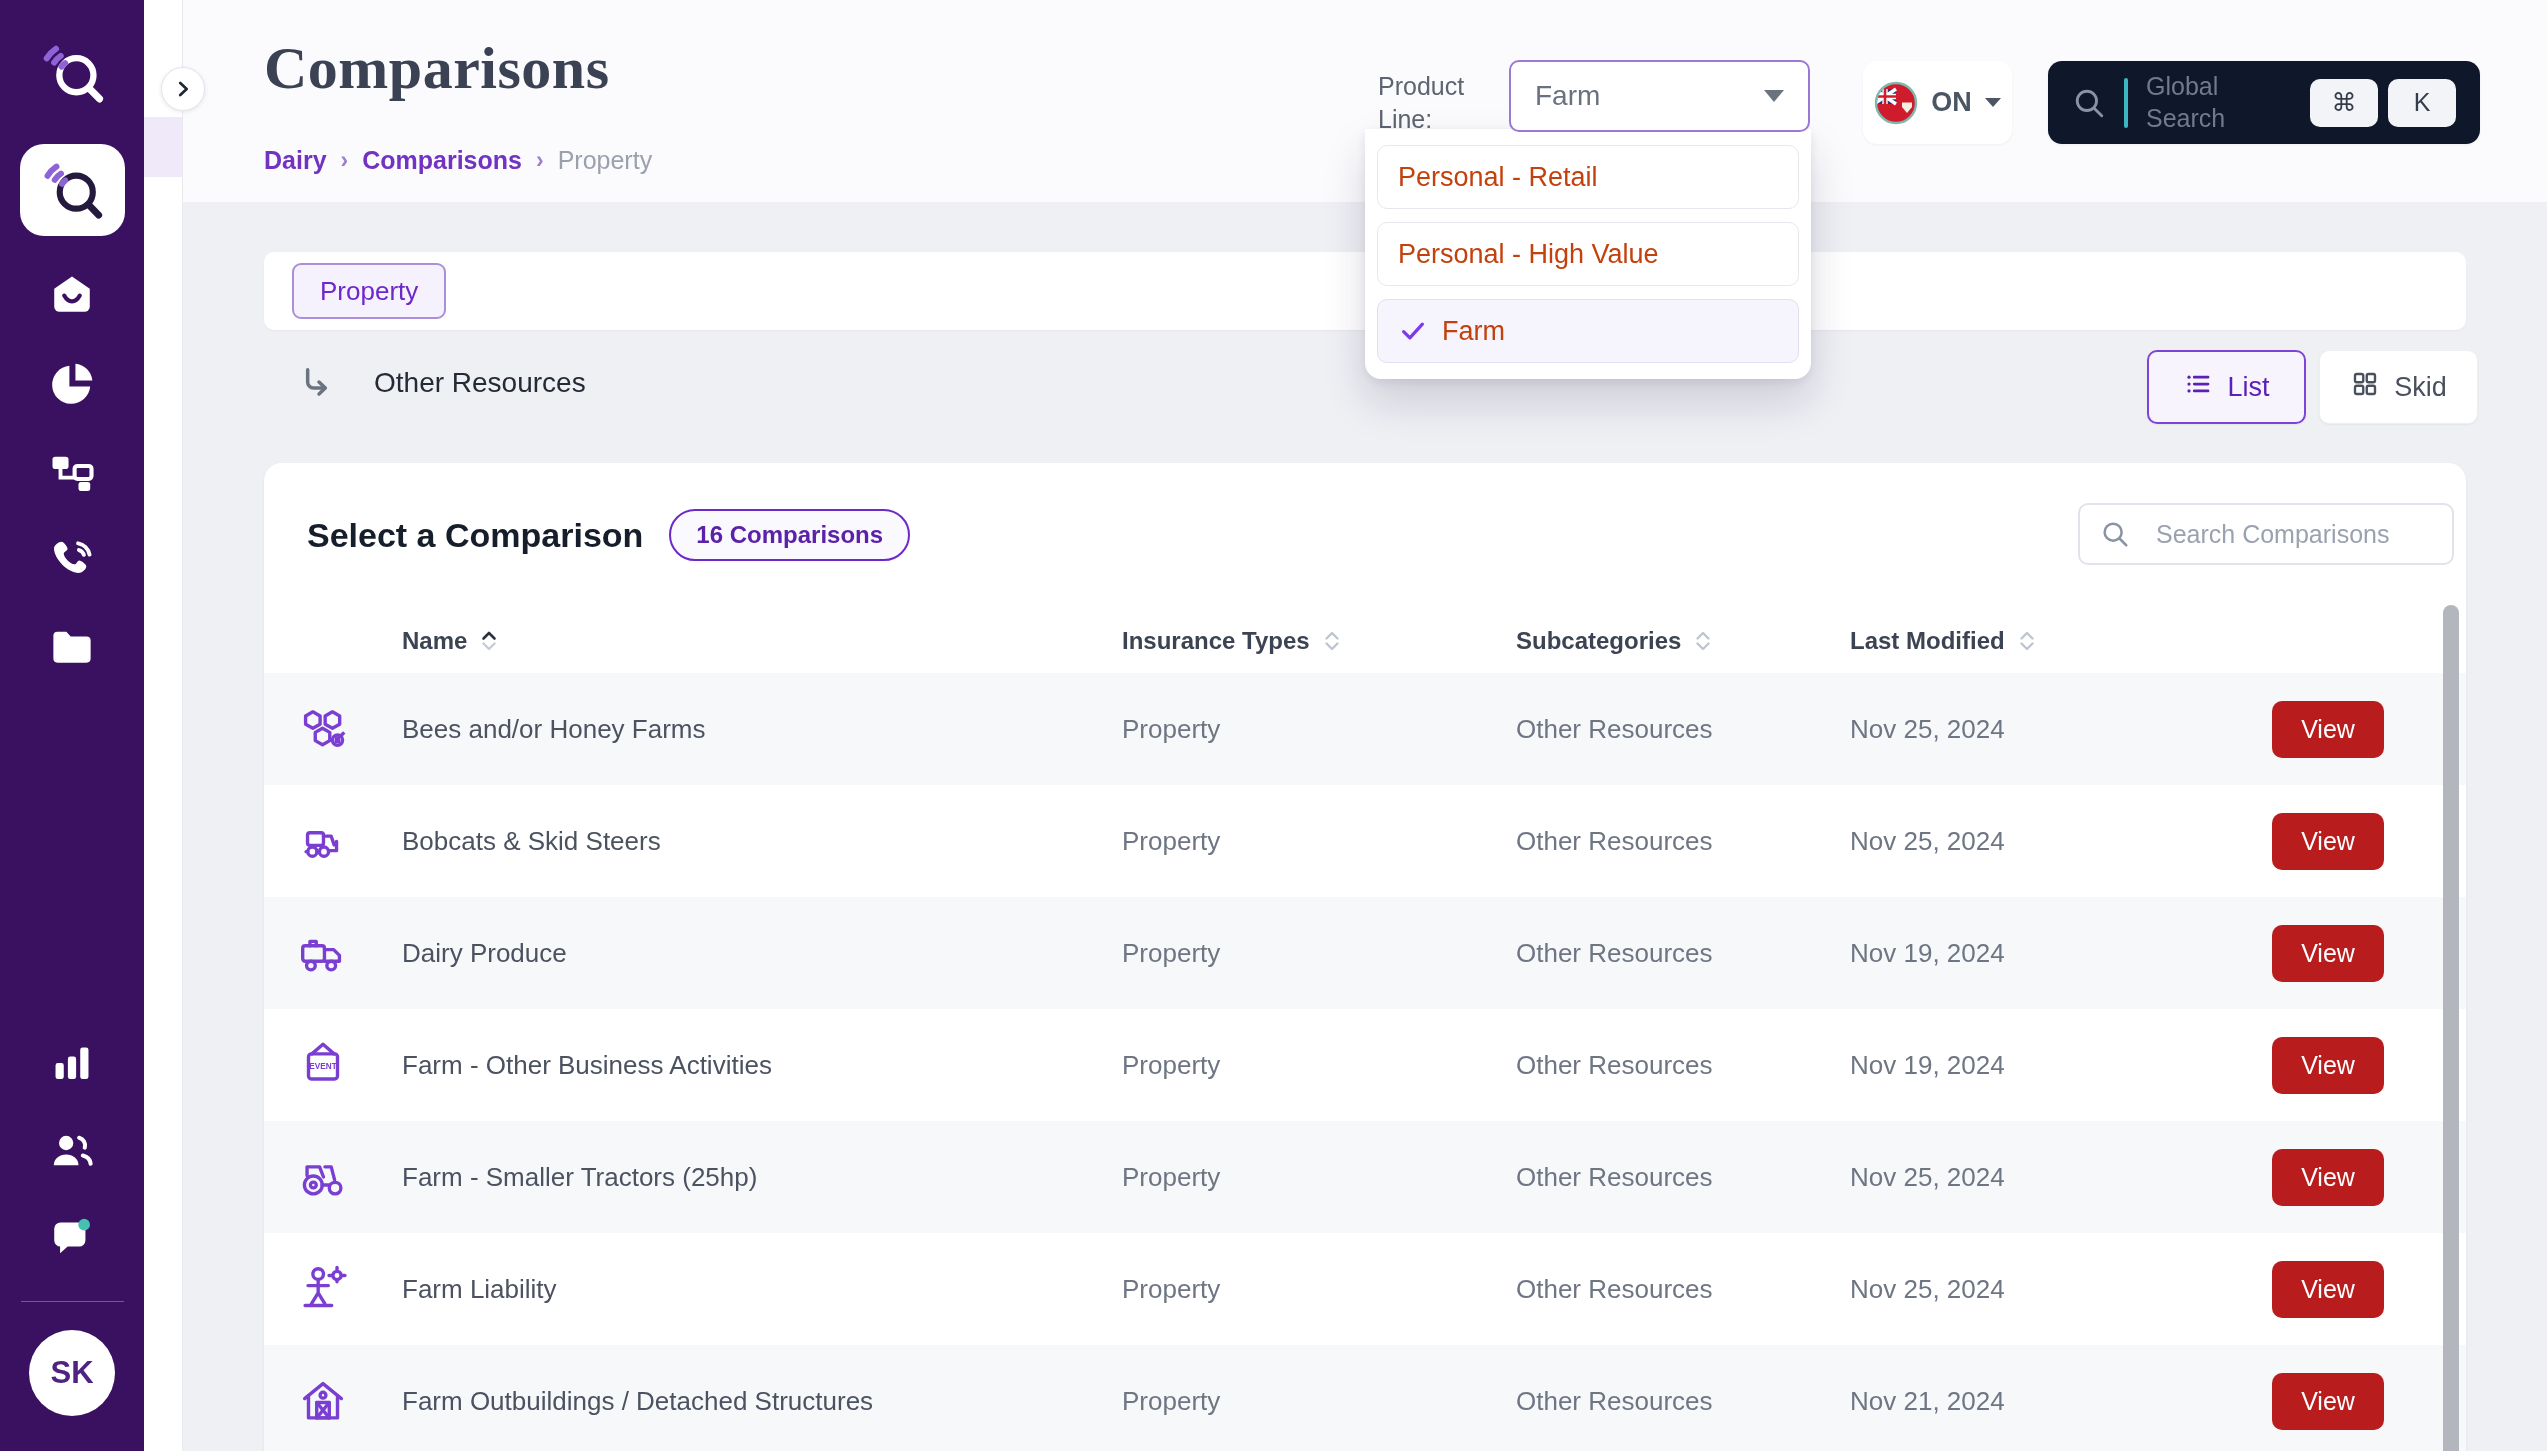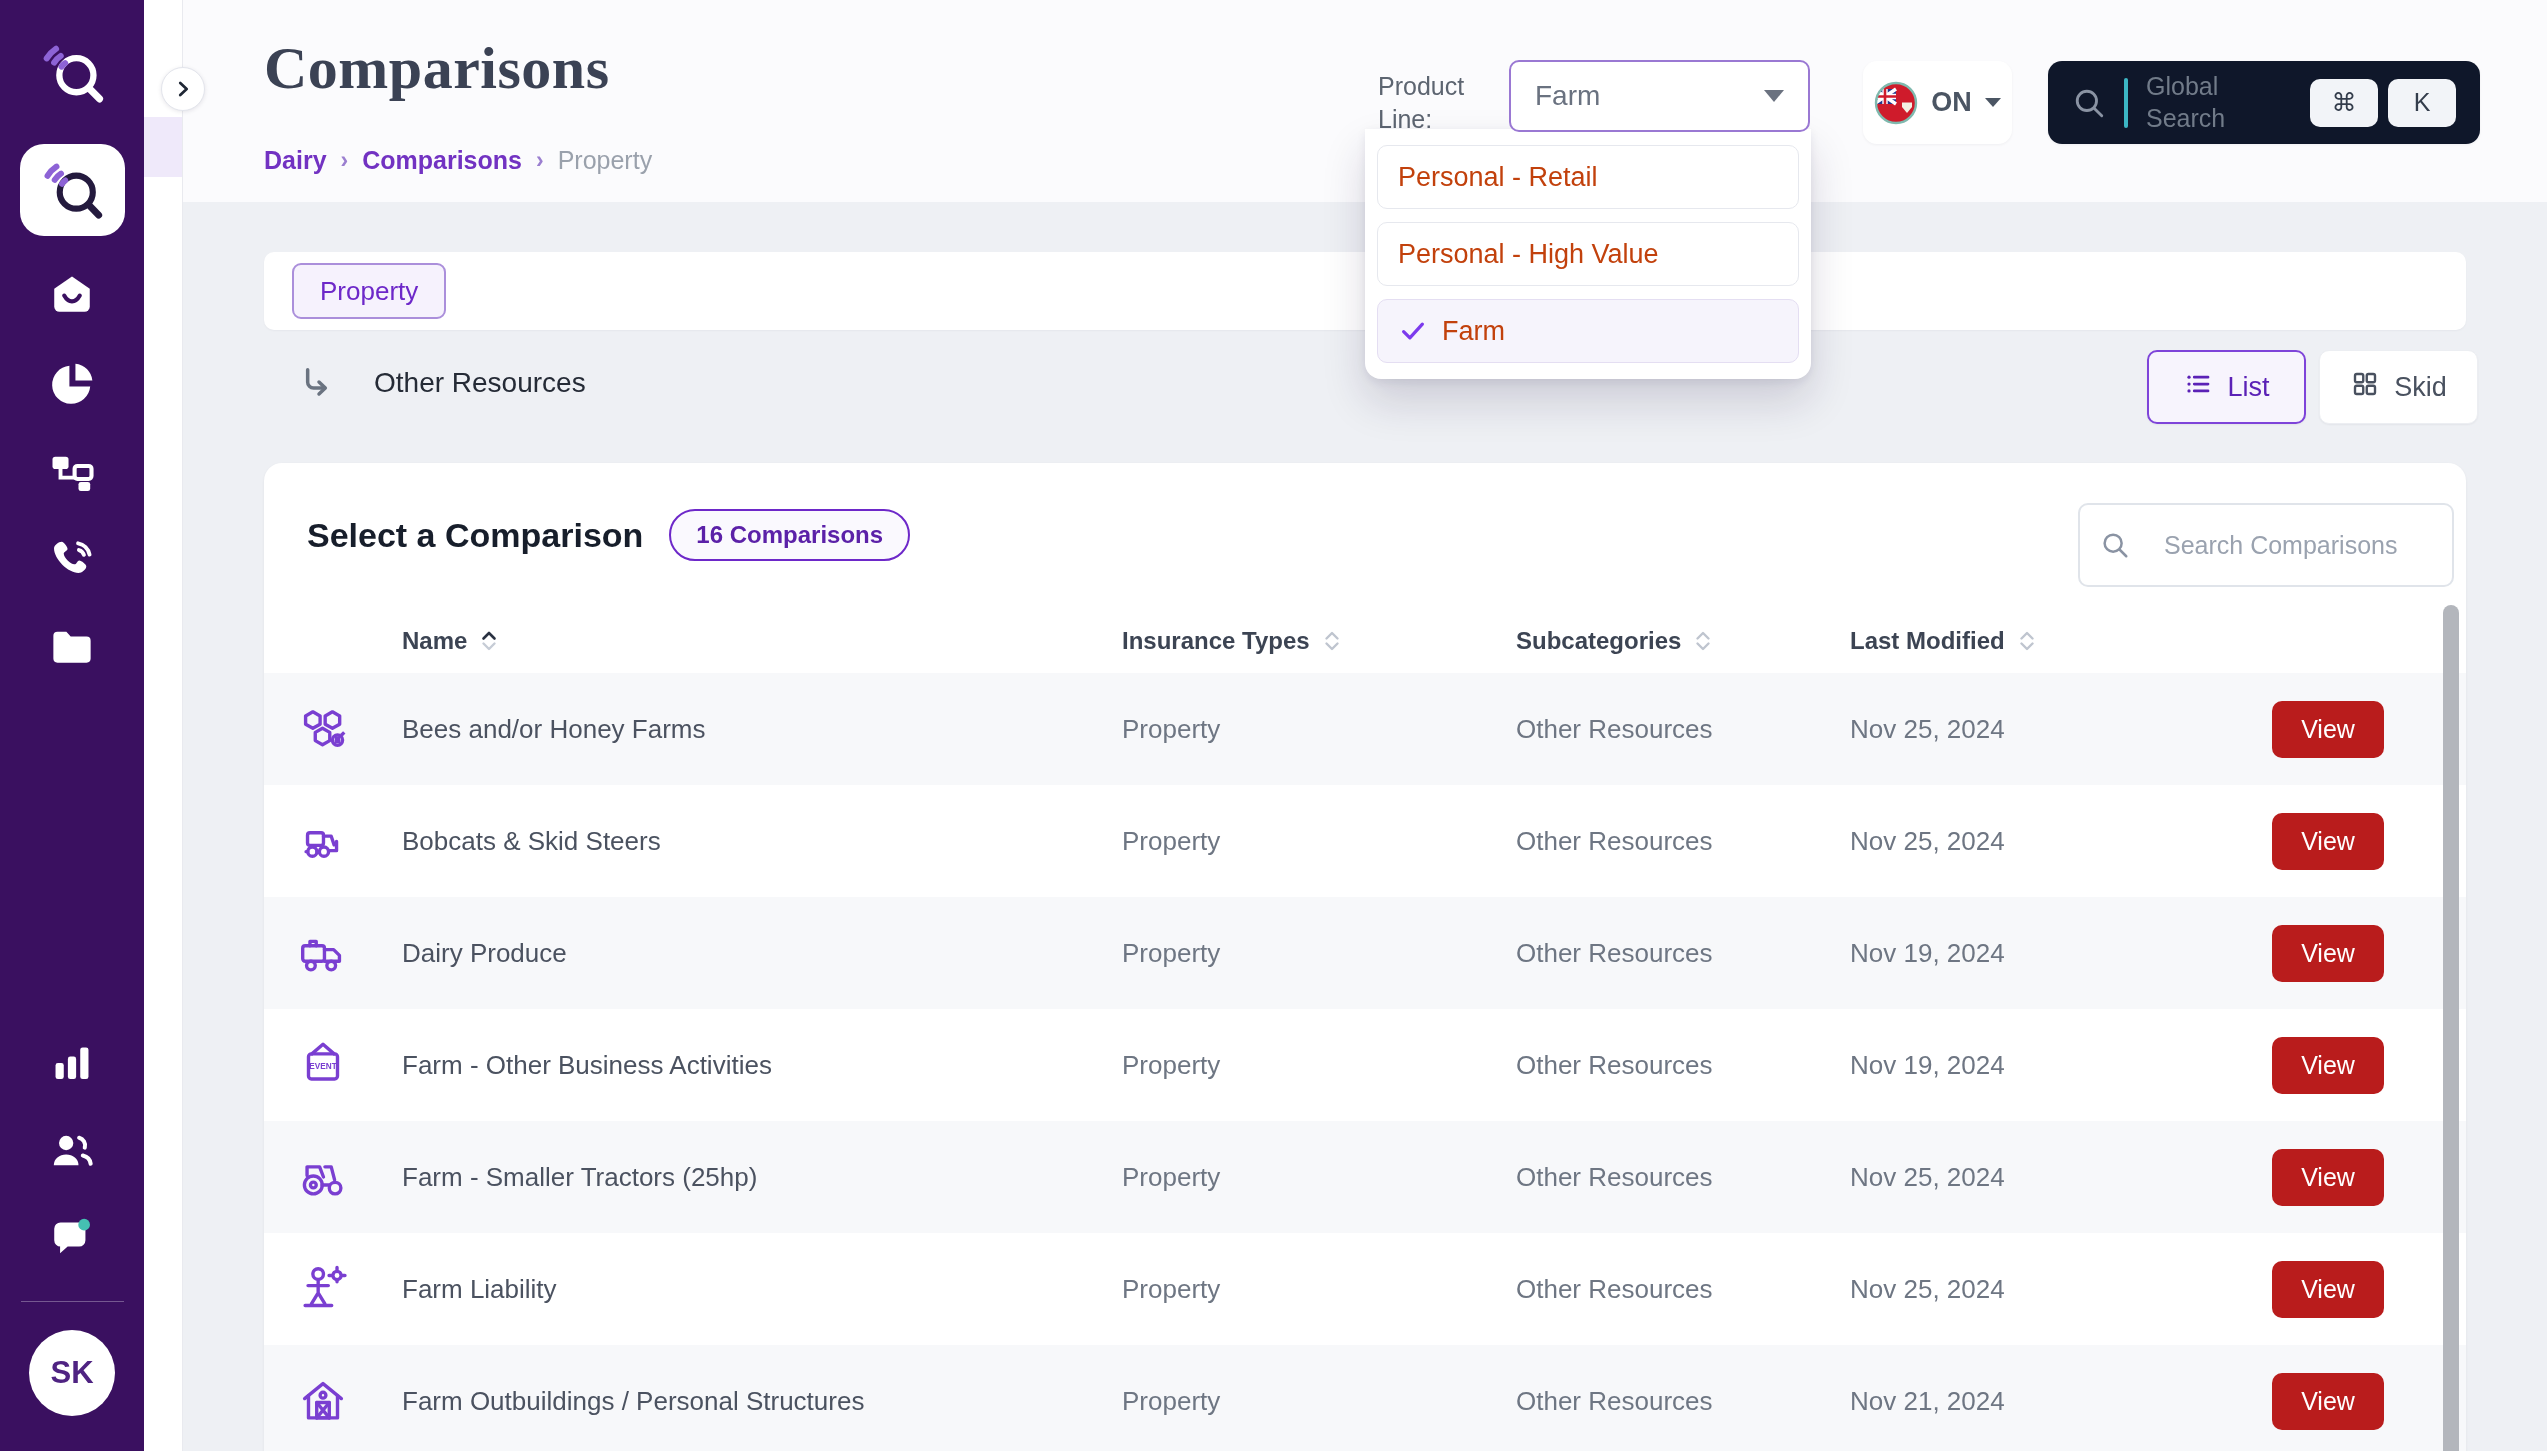--- a/index.html
+++ b/index.html
@@ -87,22 +87,22 @@
   .toggle-btn.active{background:#f7f4fd;border:2px solid #7e44d9;color:#5b21b6;}
   .toggle-btn svg{width:30px;height:30px;}
 
   
   .card{position:absolute;left:264px;top:463px;width:2202px;height:989px;background:#fff;
         border-radius:18px 18px 0 0;box-shadow:0 1px 3px rgba(16,24,40,.06);overflow:hidden;}
   .panel-title{position:absolute;left:43px;top:46px;display:flex;align-items:center;gap:26px;
                font-size:34px;font-weight:700;color:#171e2b;}
   .count-badge{height:48px;padding:0 25px;border:2px solid #6d28c9;color:#5b21a8;background:#faf9fe;
                border-radius:26px;font-size:24px;font-weight:600;display:flex;align-items:center;cursor:pointer;}
-  .comp-search{position:absolute;left:1814px;top:40px;width:376px;height:84px;border:2px solid #e0e4ea;border-radius:10px;
-               display:flex;align-items:center;padding:0 20px;gap:32px;box-sizing:border-box;background:#fff;}
+  .comp-search{position:absolute;left:1814px;top:40px;width:376px;height:62px;border:2px solid #e0e4ea;border-radius:10px;
+               display:flex;align-items:center;padding:0 20px;gap:24px;box-sizing:border-box;background:#fff;}
   .comp-search .s-icon{width:30px;height:30px;color:#8a93a3;flex:none;}
   .comp-search input{border:none;outline:none;font-size:25px;color:#4b5260;width:100%;background:transparent;
                      font-family:"Liberation Sans",sans-serif;}
   .comp-search input::placeholder{color:#9aa2af;}
 
   .tgrid{display:grid;grid-template-columns:108px 720px 394px 334px 391px 1fr;align-items:center;padding-left:30px;}
   .thead{position:absolute;left:0;top:146px;width:100%;height:64px;box-sizing:border-box;}
   .th{display:flex;align-items:center;gap:10px;font-size:24px;font-weight:700;color:#3c4453;cursor:pointer;}
   .th-sort svg{width:24px;height:24px;display:block;}
   .tbody{position:absolute;left:0;top:210px;width:100%;}
@@ -464,21 +464,21 @@
     <button class="view-btn">View</button>
   </div>
         <div class="trow tgrid alt">
     <span class="row-icon"><svg viewBox="0 0 24 24" fill="none" stroke="currentColor" stroke-width="1.4" stroke-linecap="round" stroke-linejoin="round">
               <path d="M4.4 11 12 4.8 19.6 11"></path>
               <path d="M6 9.8V19h12V9.8"></path>
               <rect x="9.4" y="12.6" width="5.2" height="6.4"></rect>
               <path d="M9.4 12.6l5.2 6.4M14.6 12.6l-5.2 6.4"></path>
               <circle cx="12" cy="9.6" r="1.2"></circle>
             </svg></span>
-    <span class="cell-name">Farm Outbuildings / Personal Structures</span>
+    <span class="cell-name">Farm Outbuildings / Detached Structures</span>
     <span class="cell-dim">Property</span>
     <span class="cell-dim">Other Resources</span>
     <span class="cell-dim">Nov 21, 2024</span>
     <button class="view-btn">View</button>
   </div>
       </div>
     <div class="scroll-thumb"></div>
   </div>
 
 </div>

